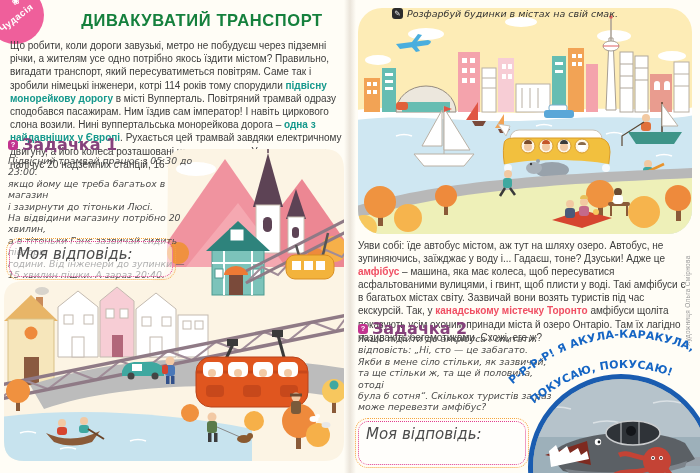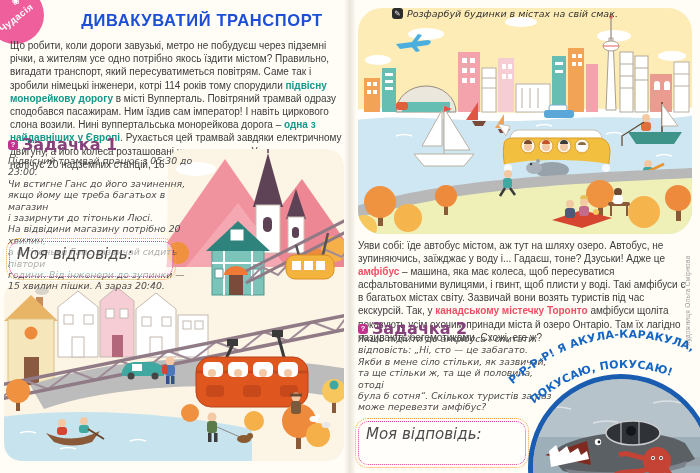--- a/index.html
+++ b/index.html
@@ -11,21 +11,21 @@
   #gutter{left:344px;top:0;width:12px;height:473px;
     background:linear-gradient(to right,rgba(110,80,50,0) 0%,rgba(110,80,50,.14) 50%,rgba(110,80,50,0) 100%);}
 
   
   #logo{left:-14px;top:-14px;width:58px;height:58px;border-radius:50%;background:#ef5f9b;}
   #logo span{position:absolute;left:10px;top:26px;color:#fff;font-weight:bold;font-size:9.5px;
     transform:rotate(-38deg);letter-spacing:.5px;}
   #logo .doodle{position:absolute;left:26px;top:10px;color:#fff;font-size:9px;transform:rotate(-20deg);}
 
   
-  #title{left:52px;top:11px;width:300px;text-align:center;color:#1d4ed8;font-weight:bold;
+  #title{left:52px;top:11px;width:300px;text-align:center;color:#15803d;font-weight:bold;
     font-size:16.5px;letter-spacing:.6px;}
   #intro{left:10px;top:39px;width:340px;font-size:10px;line-height:13.2px;color:#3c3c3c;}
   .hl-teal{color:#15988c;font-weight:bold;}
   .hl-red{color:#f04f63;font-weight:bold;}
 
   .task-head{display:flex;align-items:center;gap:4px;}
   .q-icon{display:inline-block;width:10px;height:10px;border-radius:3px;background:#c2338f;color:#fff;
     font-size:7.5px;line-height:10px;text-align:center;font-weight:bold;}
   .task-label{color:#86417c;font-weight:bold;font-size:16px;
     font-family:"DejaVu Sans",sans-serif;}
@@ -231,21 +231,20 @@
       </g>
     </g>
   </svg>
 
   <div class="abs task-head" id="task1-head">
     <span class="q-icon">?</span>
     <span class="task-label">Задачка 1</span>
   </div>
   <div class="abs hand" id="task1-lines">
     <div>Підвісний трамвай працює з 05:30 до 23:00.</div>
-    <div>Чи встигне Ганс до його зачинення,</div>
     <div>якщо йому ще треба багатьох в магазин</div>
     <div>і зазирнути до тітоньки Люсі.</div>
     <div>На відвідини магазину потрібно 20 хвилин,</div>
     <div>а в тітоньки Ганс зазвичай сидить півтори</div>
     <div>години. Від інженери до зупинки —</div>
     <div>15 хвилин пішки. А зараз 20:40.</div>
   </div>
   <div class="abs answer-box" id="answer1">
     <span class="hand">Моя відповідь:</span>
   </div>

